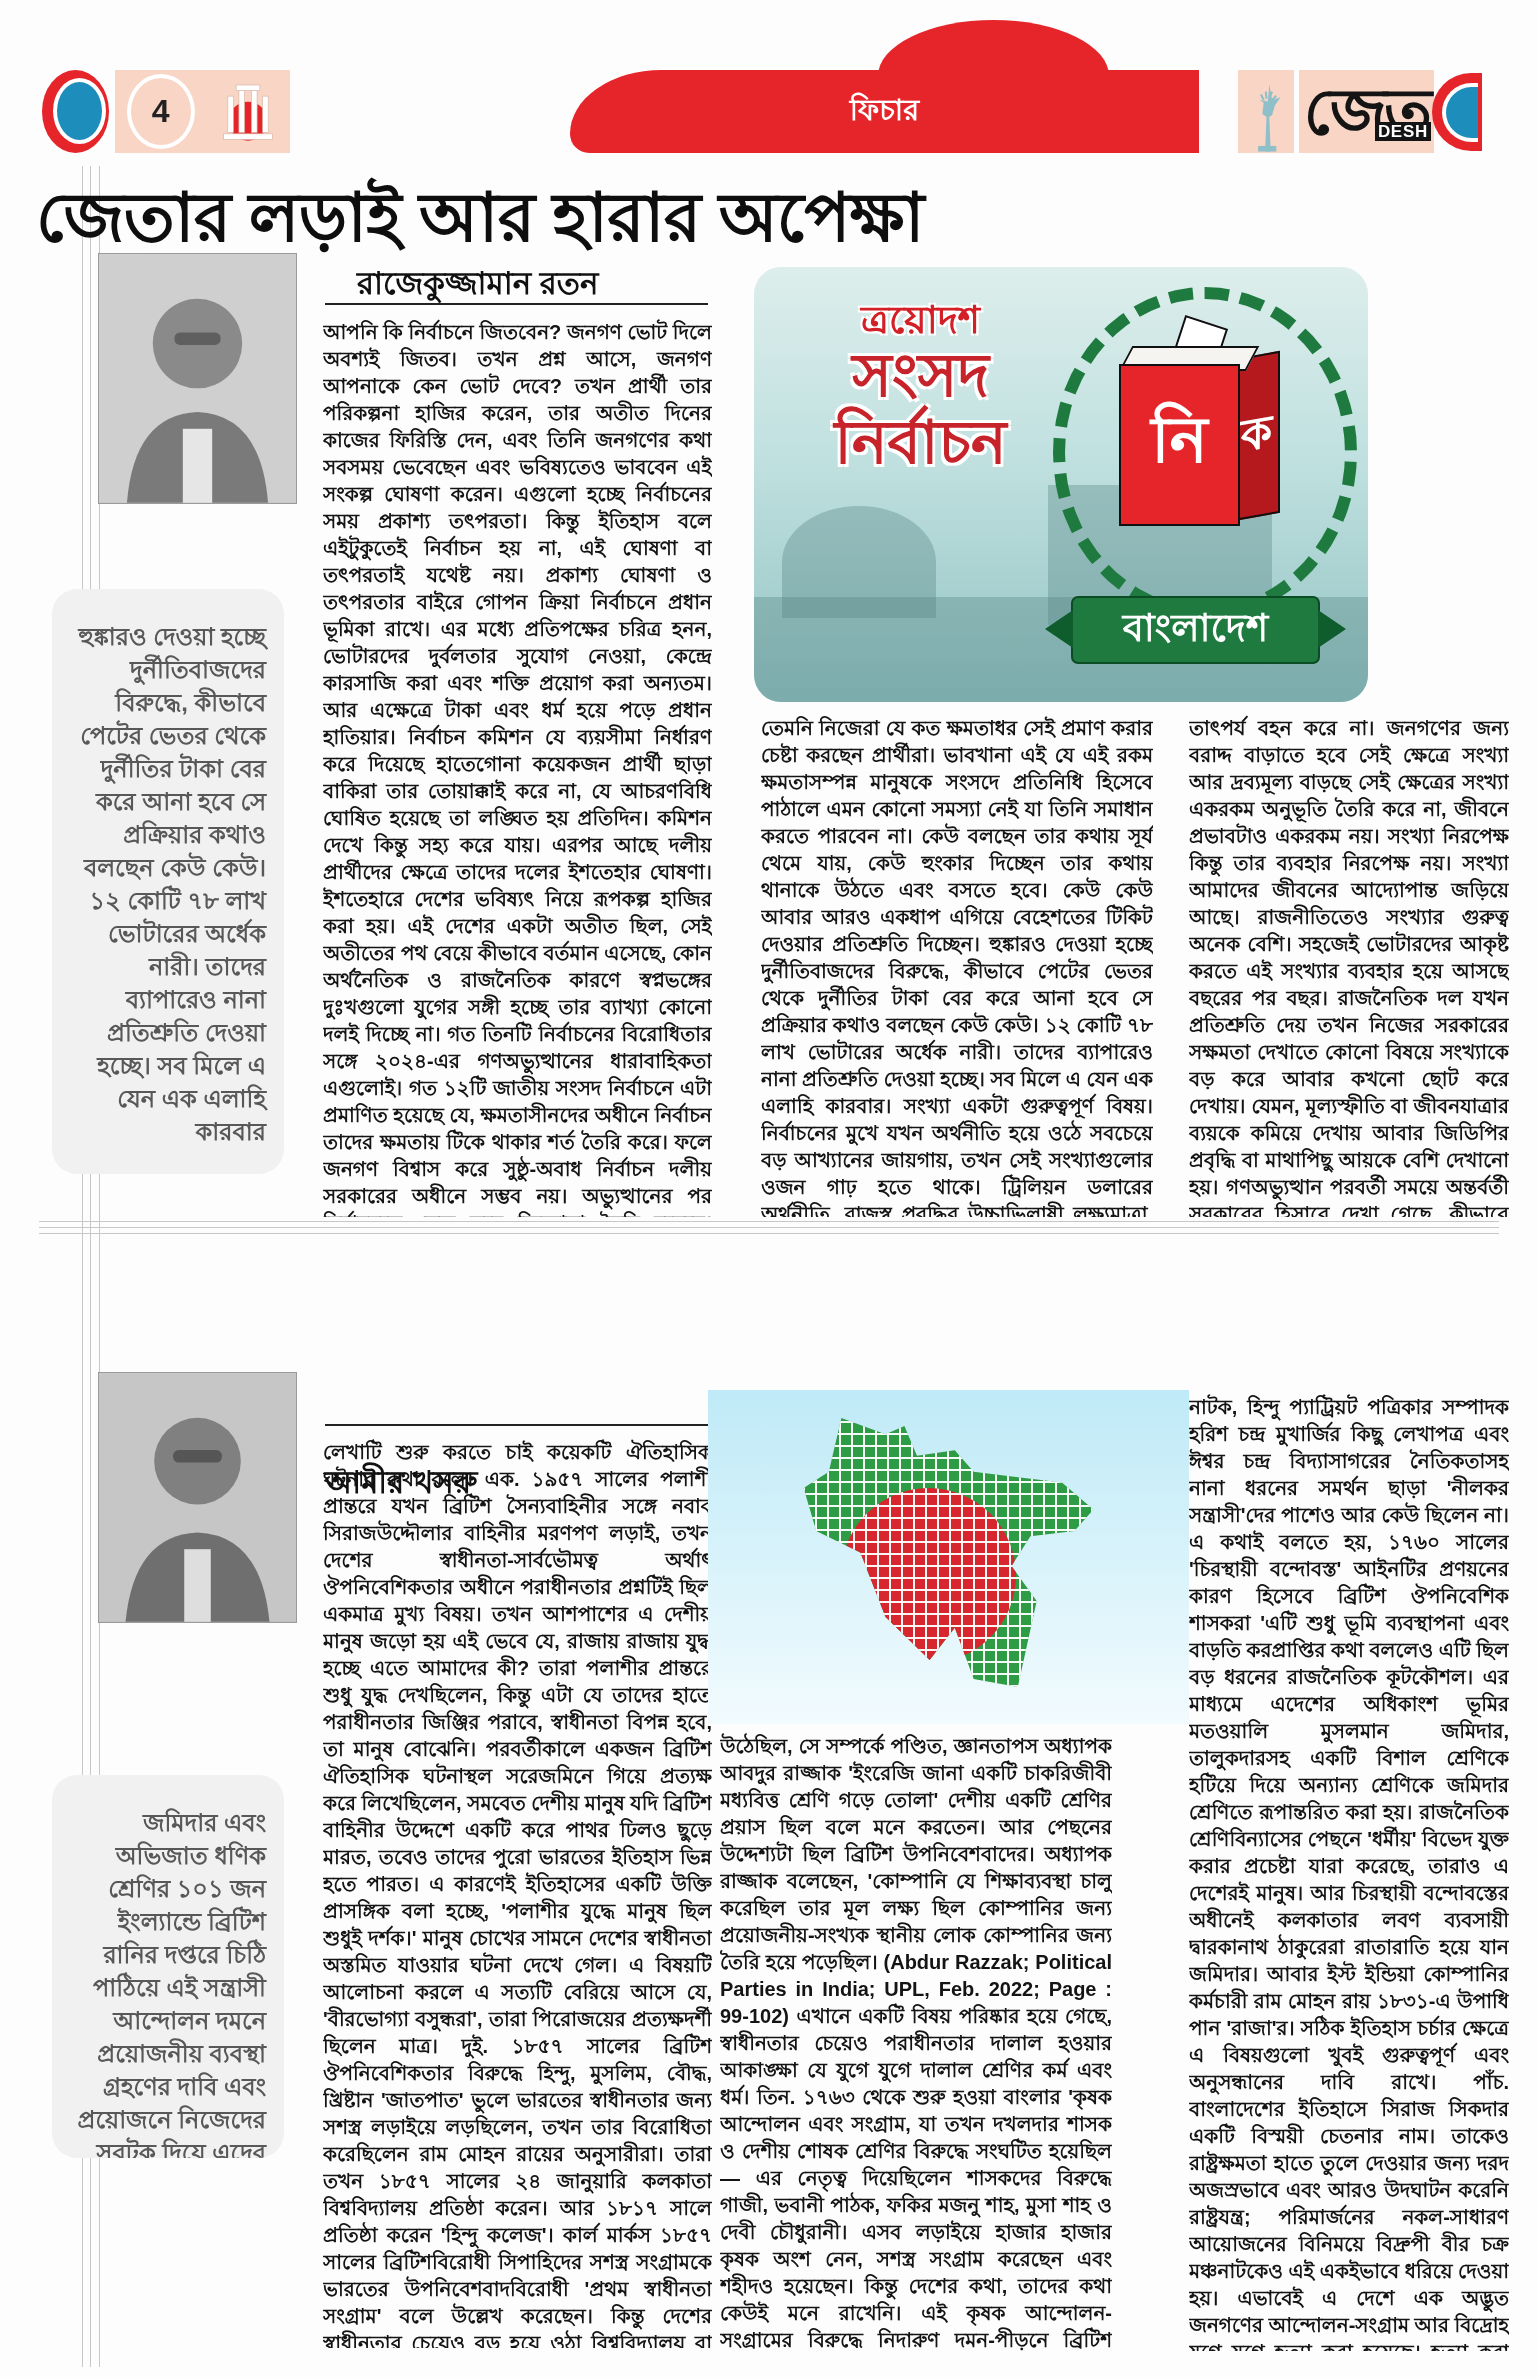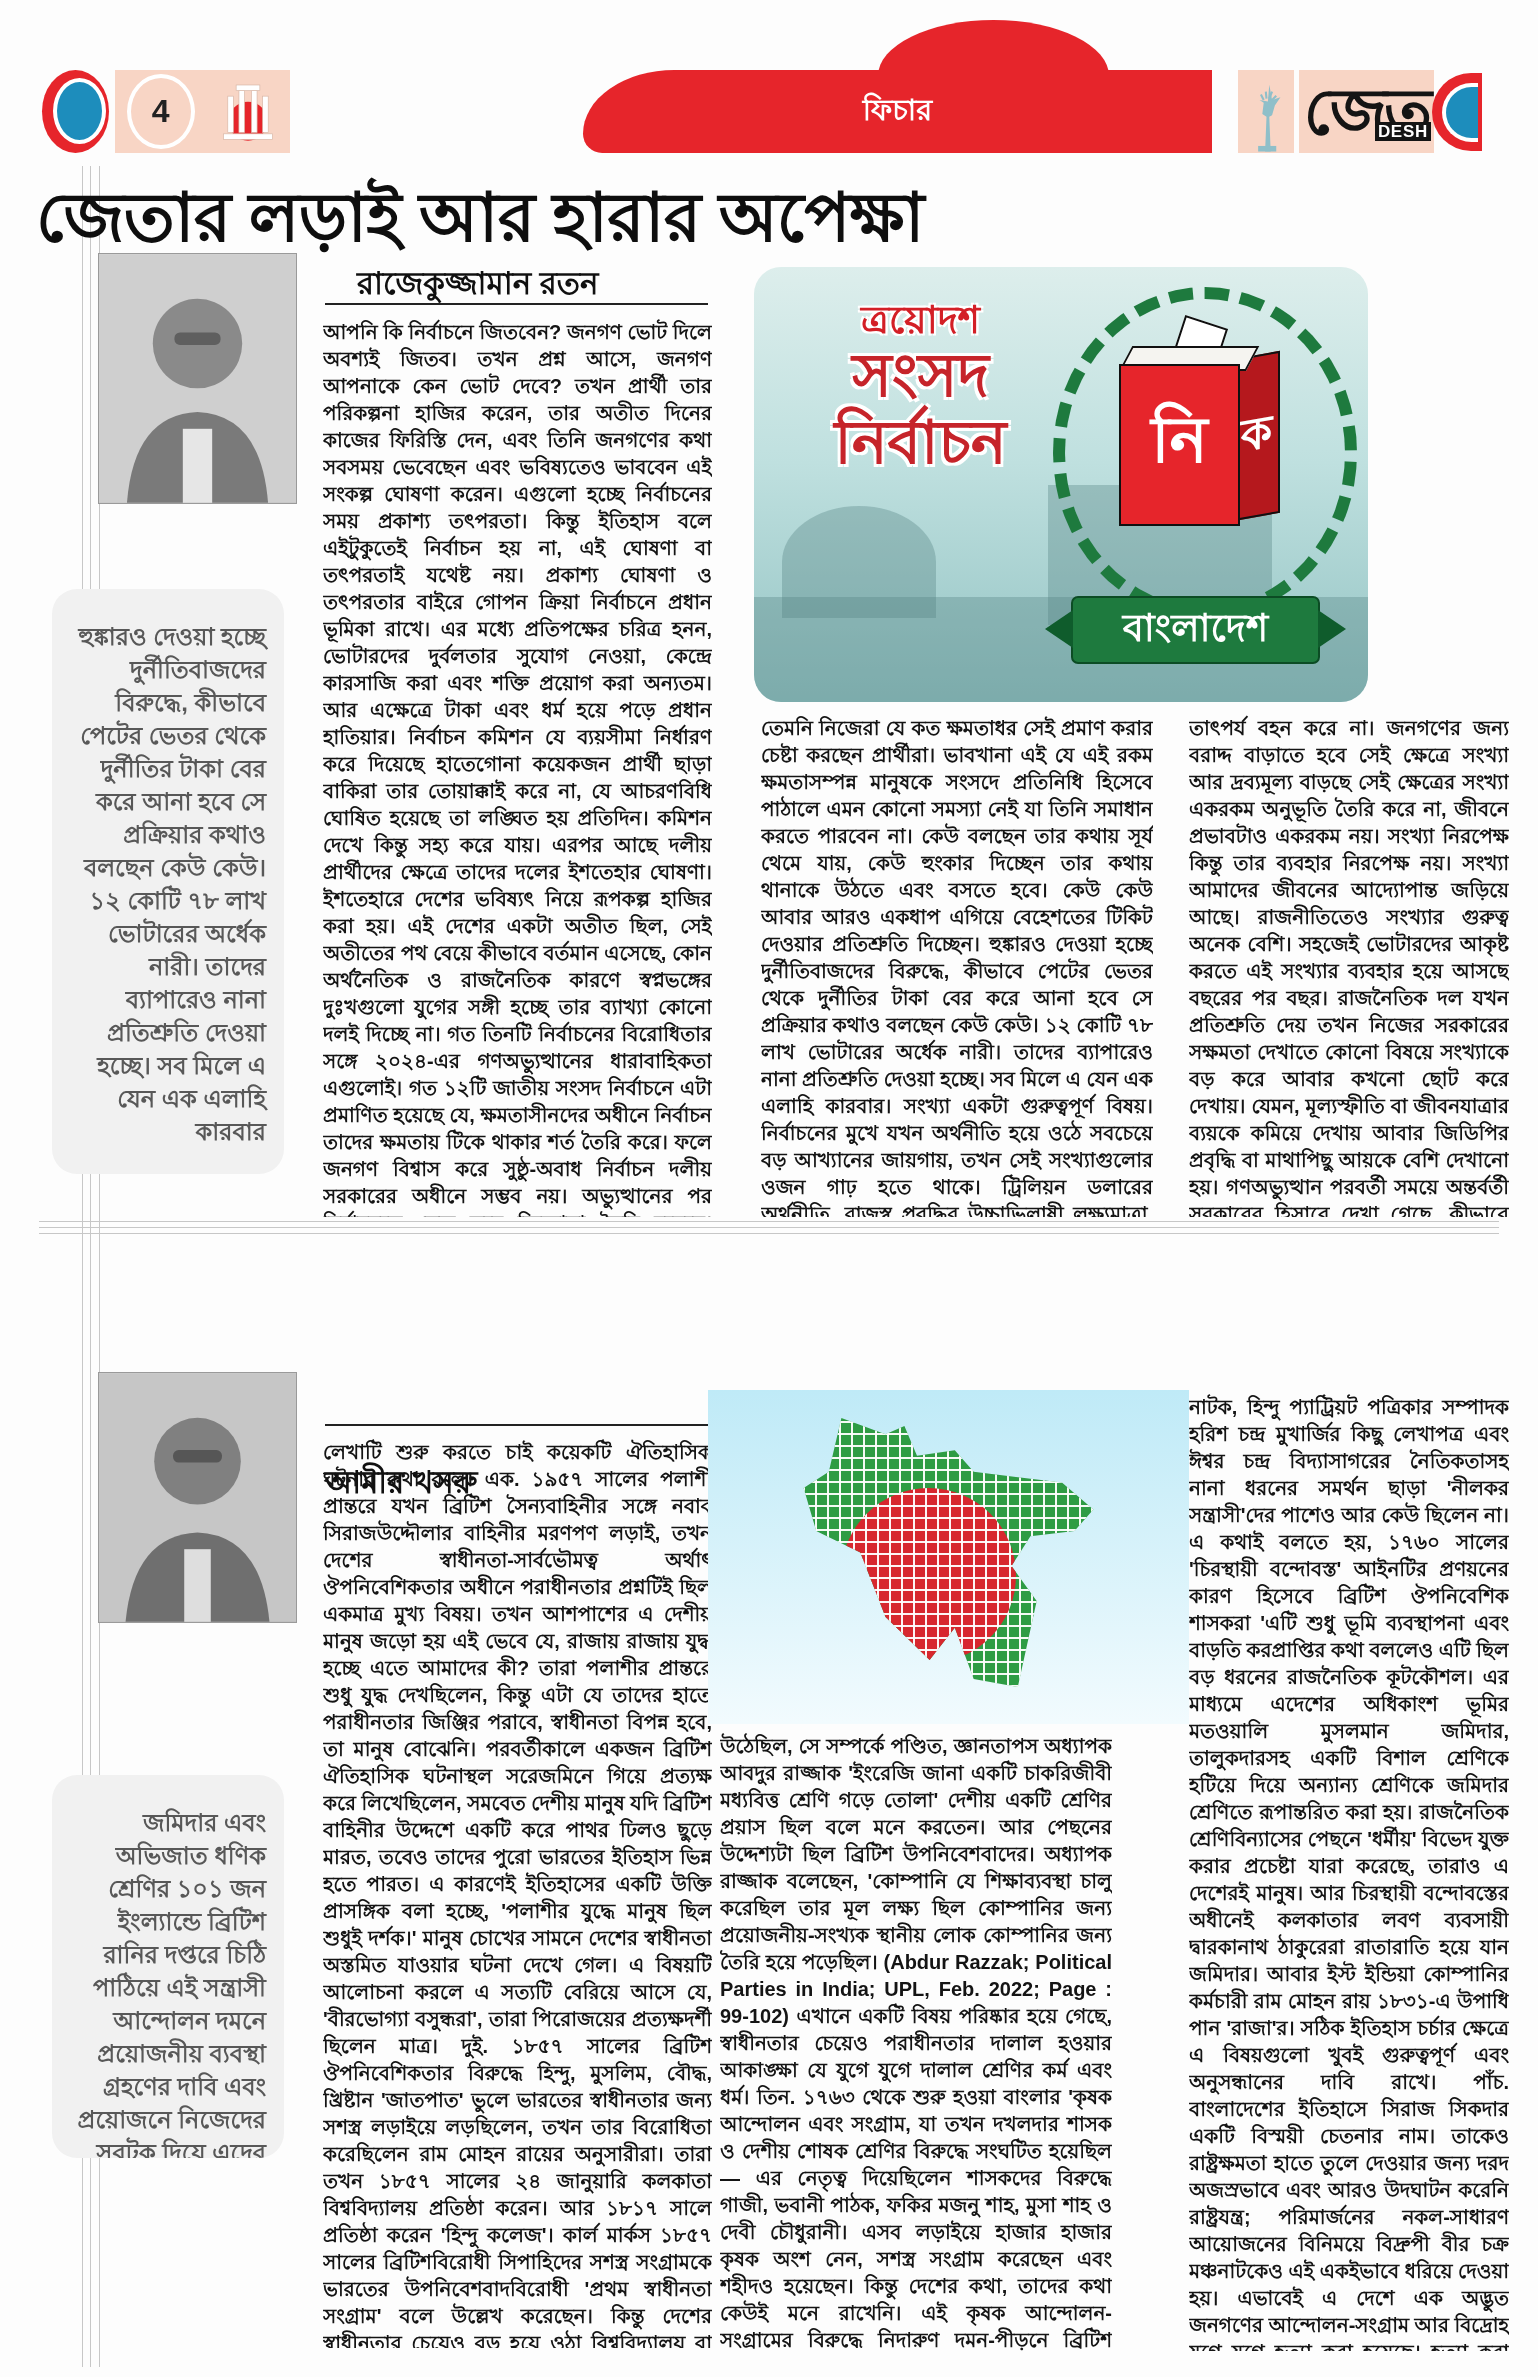--- a/index.html
+++ b/index.html
@@ -12,21 +12,21 @@
   .crescent .inner{position:absolute;left:11.2px;top:8.4px;width:53px;height:66px;border-radius:50%;
         background:#1d8dbc;border:4.9px solid #fff;box-sizing:border-box;}
   .panel{background:#f8d5c5;}
   .panel-num{left:115px;width:175px;display:flex;align-items:center;justify-content:space-around;}
   .num-oval{width:60px;height:67px;border:4.2px solid #fff;border-radius:50%;display:flex;
         align-items:center;justify-content:center;font-size:32px;font-weight:bold;color:#222;}
   .date-panel{left:296px;width:329px;background:#eeead8;display:flex;flex-direction:column;
         align-items:center;justify-content:center;line-height:1.25;}
   .date-en{font-size:25px;font-weight:bold;color:#1b1b1b;}
   .date-bn{font-size:22px;font-weight:bold;color:#1b1b1b;}
-  .red-band{left:583px;width:629px;background:#e6252b;border-top-left-radius:119px 83px;
+  .red-band{left:570px;width:629px;background:#e6252b;border-top-left-radius:119px 83px;
         border-bottom-left-radius:25px;display:flex;align-items:center;justify-content:center;}
   .red-swoosh{position:absolute;left:878px;top:19.6px;width:231px;height:112px;background:#e6252b;
         border-radius:50%;}
   .section-label{font-size:29px;font-weight:bold;color:#ffffff;position:relative;z-index:3;}
   .statue-panel{left:1238px;width:56px;display:flex;align-items:flex-end;justify-content:center;}
   .logo-panel{left:1299px;width:135px;display:flex;align-items:center;justify-content:center;}
   .logo-wrap{position:relative;line-height:1;}
   .logo-bn{font-size:64px;font-weight:bold;color:#141414;letter-spacing:-2.8px;}
   .logo-en{position:absolute;right:-1.4px;bottom:2.8px;font-size:17px;font-weight:bold;color:#fff;
         background:#141414;padding:0.7px 2.8px;letter-spacing:0.7px;}

